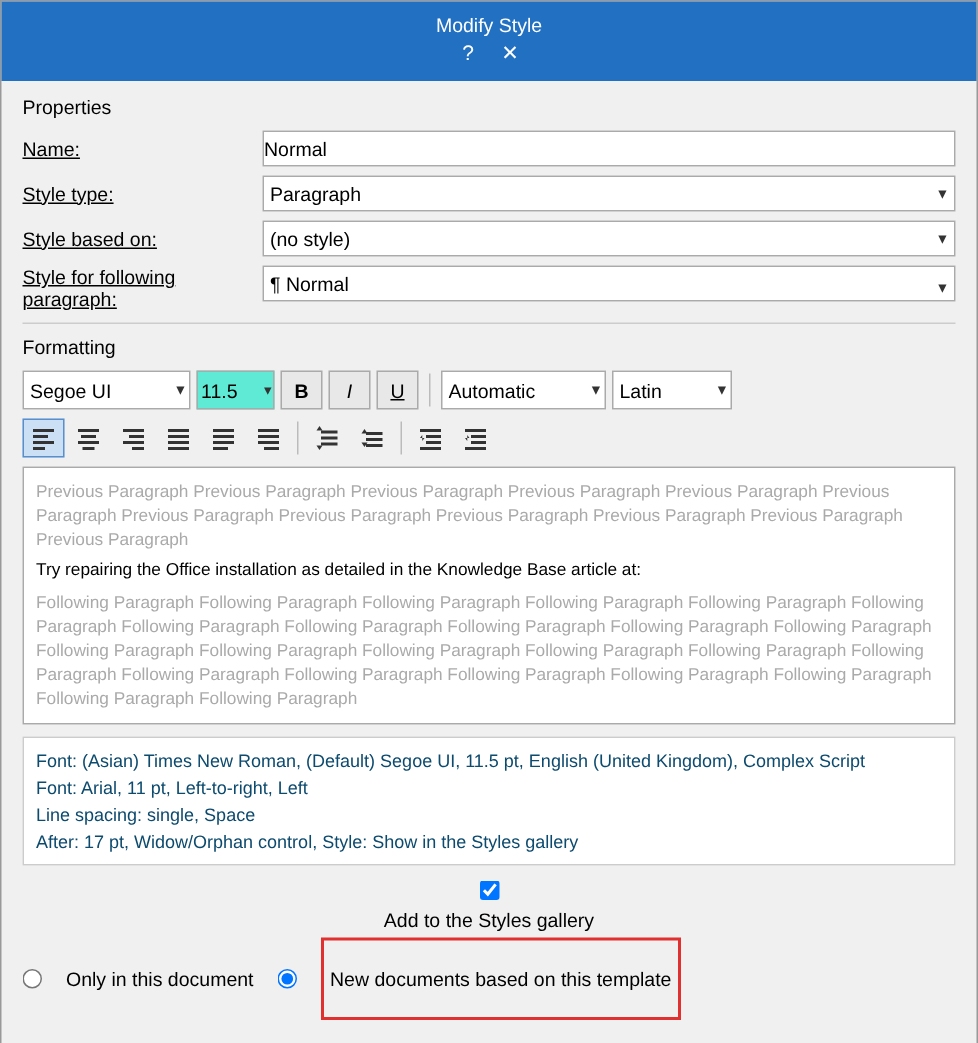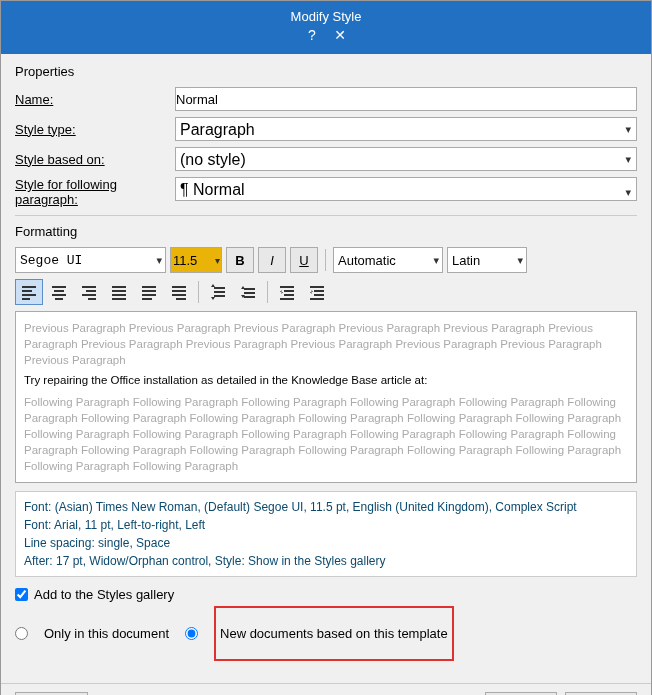--- a/index.html
+++ b/index.html
@@ -78,21 +78,21 @@
       padding: 2px 0;
       font-size: 13px;
       font-family: 'Segoe UI', sans-serif;
     }
     .prop-select {
       width: 100%;
       height: 24px;
       border: 1px solid #aaa;
       background: white;
       padding: 2px 4px;
-      font-size: 16px;
+      font-size: 13px;
       font-family: 'Segoe UI', sans-serif;
       appearance: none;
       -webkit-appearance: none;
     }
     .select-wrapper {
       position: relative;
       width: 100%;
     }
     .select-wrapper::after {
       content: '▾';
@@ -113,48 +113,48 @@
       font-size: 13px;
       margin-bottom: 8px;
     }
     .formatting-row1 {
       display: flex;
       align-items: center;
       gap: 4px;
       margin-bottom: 6px;
     }
     .font-select {
-      width: 151px;
+      width: 112px;
       height: 26px;
       border: 1px solid #aaa;
       background: white;
       padding: 2px 4px;
       font-size: 13px;
-      font-family: Liberation Mono, monospace;
+      font-family: Liberation Sans, sans-serif;
       appearance: none;
       -webkit-appearance: none;
     }
     .font-select-wrap {
       position: relative;
     }
     .font-select-wrap::after {
       content: '▾';
       position: absolute;
       right: 4px;
       top: 50%;
       transform: translateY(-50%);
       pointer-events: none;
       font-size: 11px;
       color: #333;
     }
     .size-select {
       width: 52px;
       height: 26px;
       border: 1px solid #aaa;
-      background: #eab308;
+      background: #5eead4;
       padding: 2px 2px;
       font-size: 13px;
       font-family: 'Segoe UI', sans-serif;
       appearance: none;
       -webkit-appearance: none;
     }
     .size-select-wrap {
       position: relative;
     }
     .size-select-wrap::after {
@@ -291,20 +291,21 @@
       padding: 6px 8px;
       margin-bottom: 10px;
       line-height: 1.5;
     }
 
     .checkbox-row {
       display: flex;
       align-items: center;
       gap: 6px;
       margin-bottom: 4px;
+      flex-direction: column;
     }
     .radio-row {
       display: flex;
       align-items: center;
       gap: 16px;
       margin-bottom: 10px;
     }
     .radio-row input[type=radio] { cursor: pointer; }
     .radio-label-new {
       border: 2px solid #e03030;

